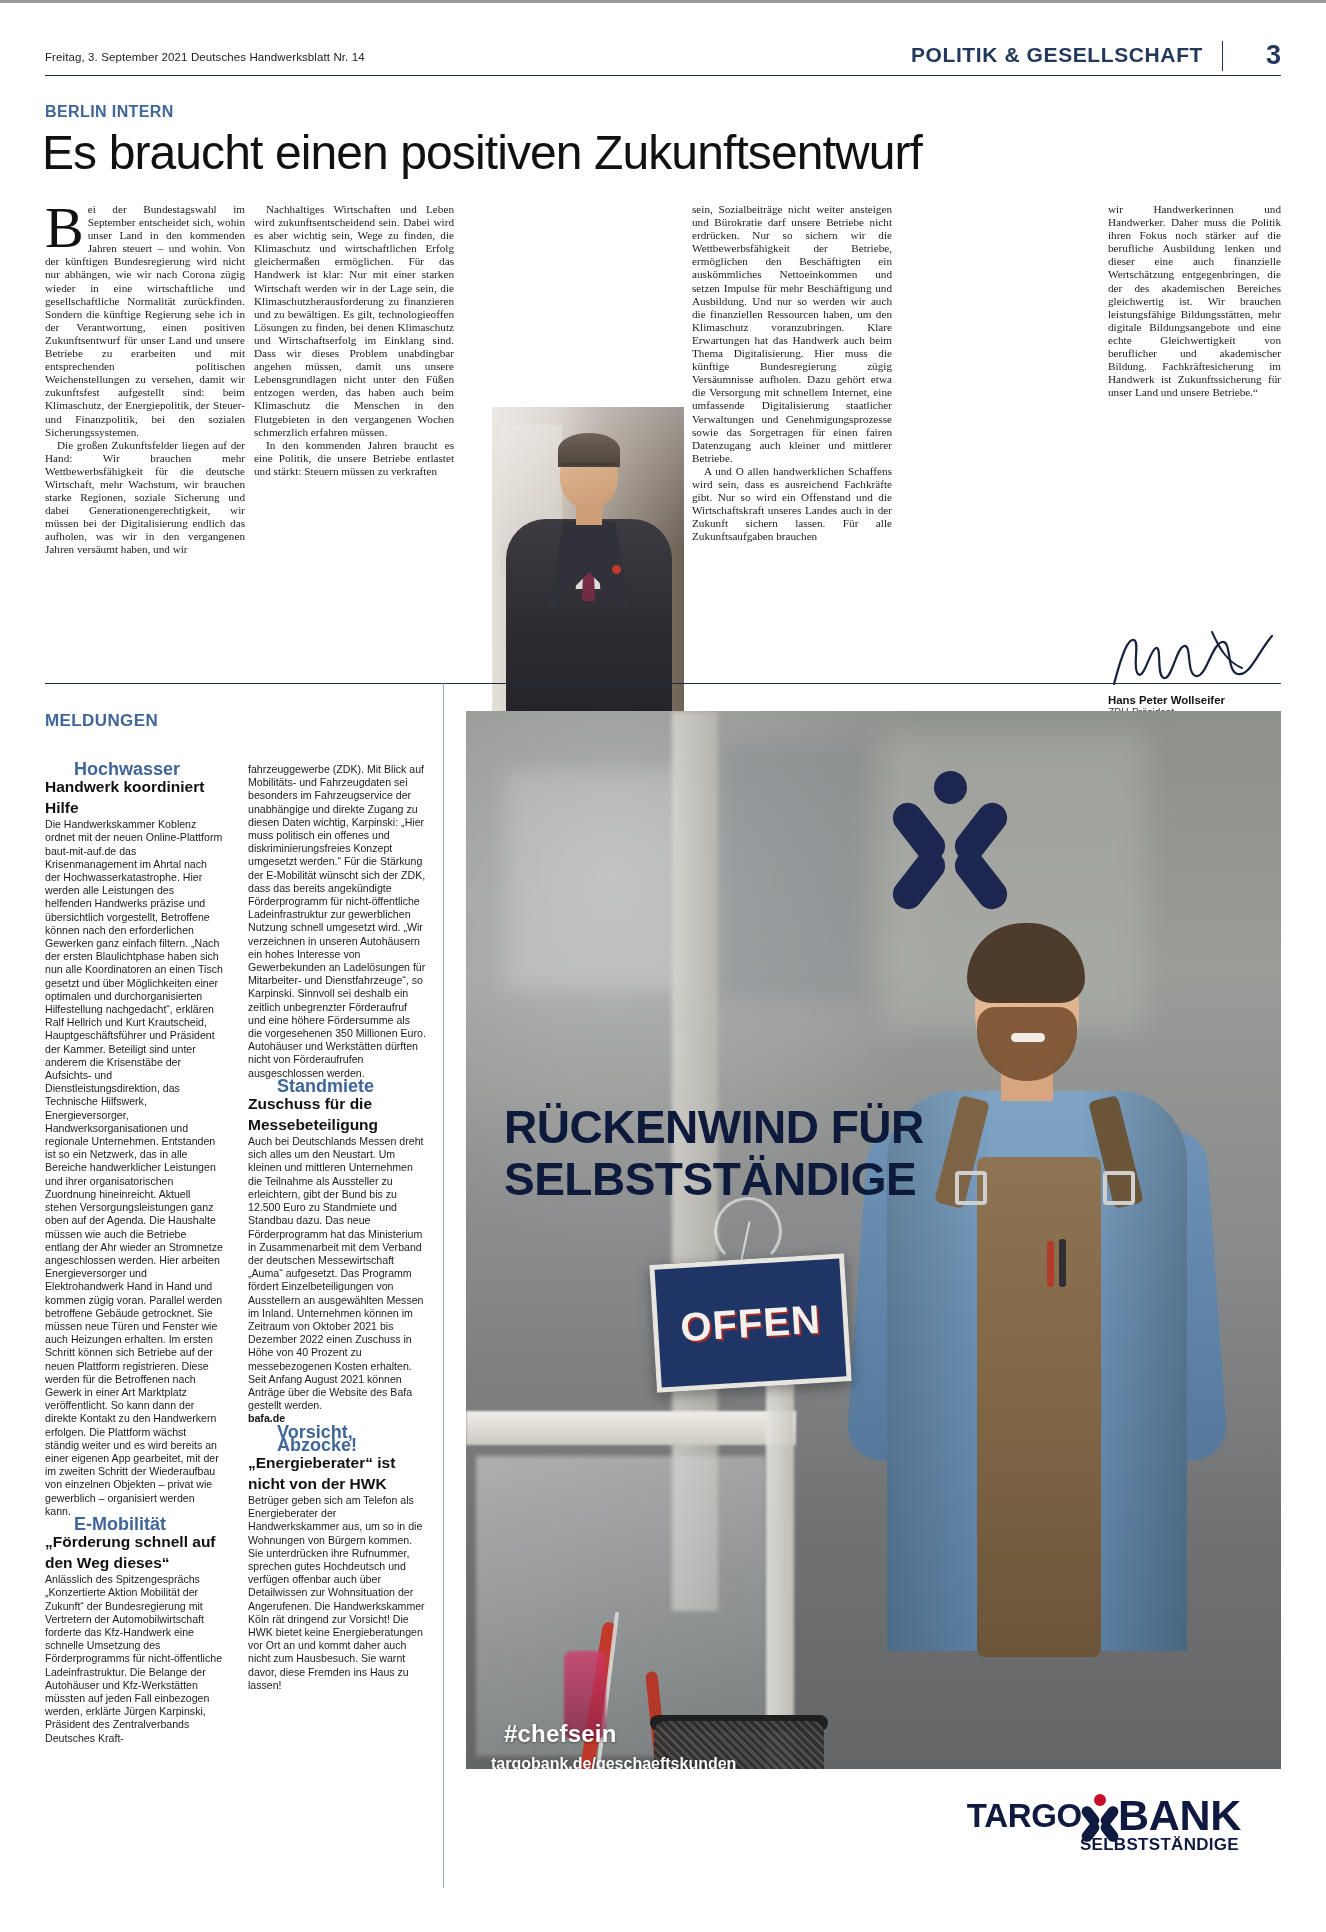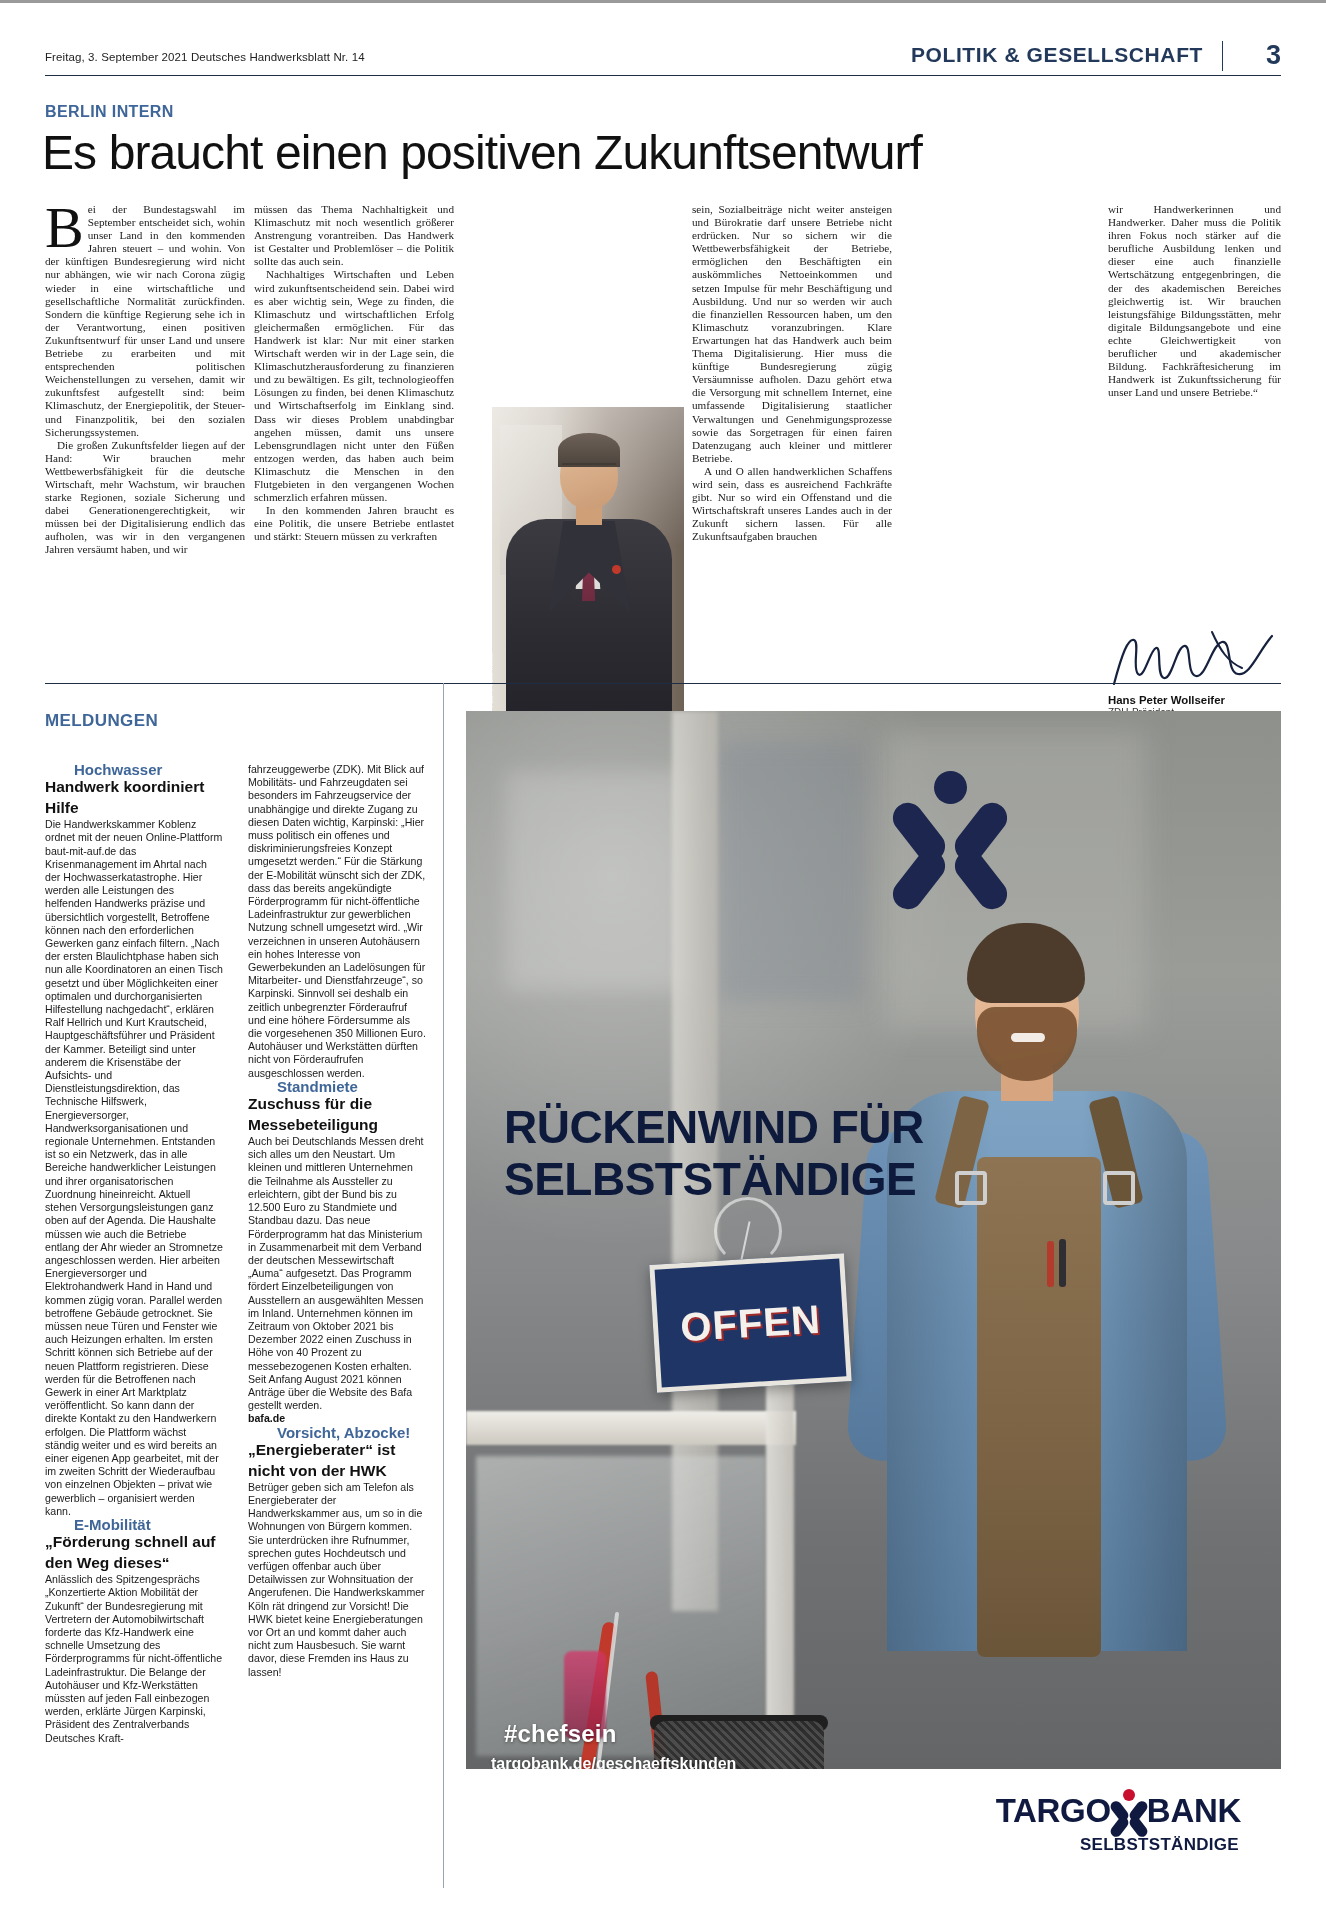--- a/index.html
+++ b/index.html
@@ -126,21 +126,21 @@
   .meld-title{
     position:absolute;left:45px;top:708px;font-size:17px;font-weight:700;
     color:#3f6699;letter-spacing:.4px;
   }
   .vsep{position:absolute;left:443px;top:680px;width:1px;height:1205px;background:#9aa3b0;}
 
   .brief-col{position:absolute;width:178px;font-size:10.6px;line-height:13.2px;color:#1b1b1b;}
   .brief-col.bc1{left:45px;top:760px;}
   .brief-col.bc2{left:248px;top:760px;}
   .brief-col p{margin:0 0 0 0;text-align:left;hyphens:auto;}
-  .b-kicker{font-size:15px;font-weight:700;color:#3f6699;margin:0 0 3px;padding-left:29px;}
+  .b-kicker{font-size:18px;font-weight:700;color:#3f6699;margin:0 0 3px;padding-left:29px;}
   .b-head{font-size:15.5px;font-weight:700;color:#111;line-height:21px;margin:0 0 7px;}
   .b-para{margin:0 0 10px;}
   .b-link{font-weight:700;color:#111;}
   .kicker-gap{margin-top:16px;}
 
   
   .ad{
     position:absolute;left:466px;top:708px;width:815px;height:1180px;overflow:hidden;
     background:#7b7d7a;
   }
@@ -277,21 +277,21 @@
     position:relative;font-size:15px;color:#fff;line-height:18px;margin-bottom:13px;padding-left:14px;
   }
   .kreditbox li:before{
     content:"";position:absolute;left:0;top:7px;width:5px;height:5px;border-radius:50%;background:#fff;
   }
   .adfooter{
     position:absolute;left:0;bottom:0;width:815px;height:122px;background:#ffffff;
   }
   .targologo{position:absolute;right:40px;top:22px;display:flex;align-items:center;}
   .targologo .t1{font-size:33px;font-weight:700;color:#101a40;letter-spacing:-.3px;}
-  .targologo .t2{font-size:33px;font-weight:700;color:#101a40;letter-spacing:-.3px;}
+  .targologo .t2{font-size:43px;font-weight:700;color:#101a40;letter-spacing:-.3px;}
   .tmark{position:relative;width:36px;height:40px;}
   .tmark .dot{position:absolute;left:12px;top:-2px;width:12px;height:12px;border-radius:50%;background:#c8102e;}
   .tmark .arm{position:absolute;width:11px;height:22px;border-radius:6px;background:#101a40;}
   .tmark .a1{left:3px;top:9px;transform:rotate(-38deg);}
   .tmark .a2{left:22px;top:9px;transform:rotate(38deg);}
   .tmark .a3{left:3px;top:25px;transform:rotate(38deg);}
   .tmark .a4{left:22px;top:25px;transform:rotate(-38deg);}
   .adfooter .sub{
     position:absolute;right:42px;top:66px;font-size:17px;font-weight:700;color:#101a40;letter-spacing:.3px;
   }
@@ -313,21 +313,20 @@
   <div class="headline">Es braucht einen positiven Zukunftsentwurf</div>
 
   <div class="lead">
 
     <div class="lead-col c1">
       <p class="first"><span class="dropcap">B</span><span>ei der Bundestagswahl im September entscheidet sich, wohin unser Land in den kommenden Jahren steuert – und wohin. Von der künftigen Bundesregierung wird nicht nur abhängen, wie wir nach Corona zügig wieder in eine wirtschaftliche und gesellschaftliche Normalität zurückfinden. Sondern die künftige Regierung sehe ich in der Verantwortung, einen positiven Zukunftsentwurf für unser Land und unsere Betriebe zu erarbeiten und mit entsprechenden politischen Weichenstellungen zu versehen, damit wir zukunftsfest aufgestellt sind: beim Klimaschutz, der Energiepolitik, der Steuer- und Finanzpolitik, bei den sozialen Sicherungssystemen.</span></p>
       <p><span>Die großen Zukunftsfelder liegen auf der Hand: Wir brauchen mehr Wettbewerbsfähigkeit für die deutsche Wirtschaft, mehr Wachstum, wir brauchen starke Regionen, soziale Sicherung und dabei Generationengerechtigkeit, wir müssen bei der Digitalisierung endlich das aufholen, was wir in den vergangenen Jahren versäumt haben, und wir</span></p>
     </div>
 
     <div class="lead-col c2">
-      <p class="first">müssen das Thema Nachhaltigkeit und Klimaschutz mit noch wesentlich größerer Anstrengung vorantreiben. Das Handwerk ist Gestalter und Problemlöser – die Politik sollte das auch sein.</p>
       <p>Nachhaltiges Wirtschaften und Leben wird zukunftsentscheidend sein. Dabei wird es aber wichtig sein, Wege zu finden, die Klimaschutz und wirtschaftlichen Erfolg gleichermaßen ermöglichen. Für das Handwerk ist klar: Nur mit einer starken Wirtschaft werden wir in der Lage sein, die Klimaschutzherausforderung zu finanzieren und zu bewältigen. Es gilt, technologieoffen Lösungen zu finden, bei denen Klimaschutz und Wirtschaftserfolg im Einklang sind. Dass wir dieses Problem unabdingbar angehen müssen, damit uns unsere Lebensgrundlagen nicht unter den Füßen entzogen werden, das haben auch beim Klimaschutz die Menschen in den Flutgebieten in den vergangenen Wochen schmerzlich erfahren müssen.</p>
       <p>In den kommenden Jahren braucht es eine Politik, die unsere Betriebe entlastet und stärkt: Steuern müssen zu verkraften</p>
     </div>
 
     <div class="portrait">
       <div class="bg-wall"></div>
       <div class="win"></div>
       <div class="body"></div>
       <div class="shirt"></div>
       <div class="tie"></div>

